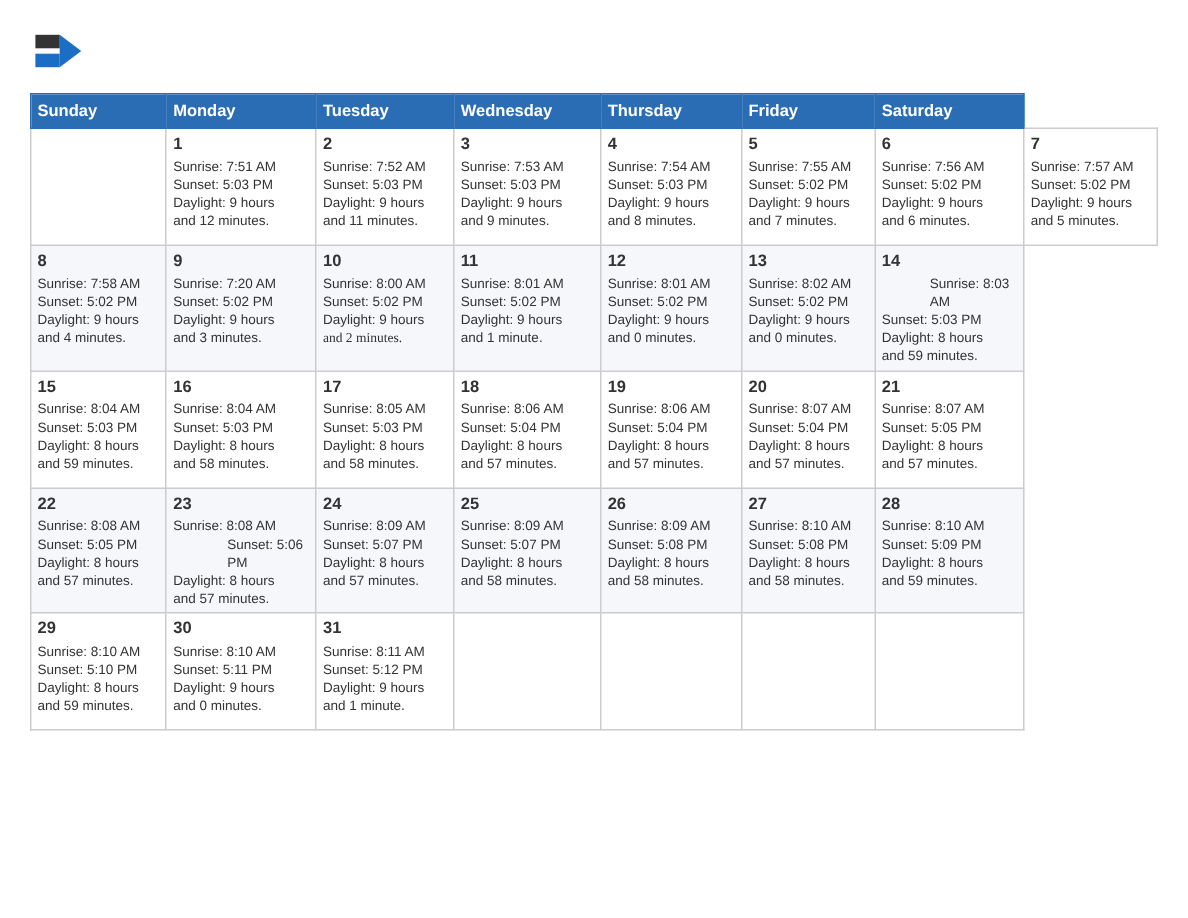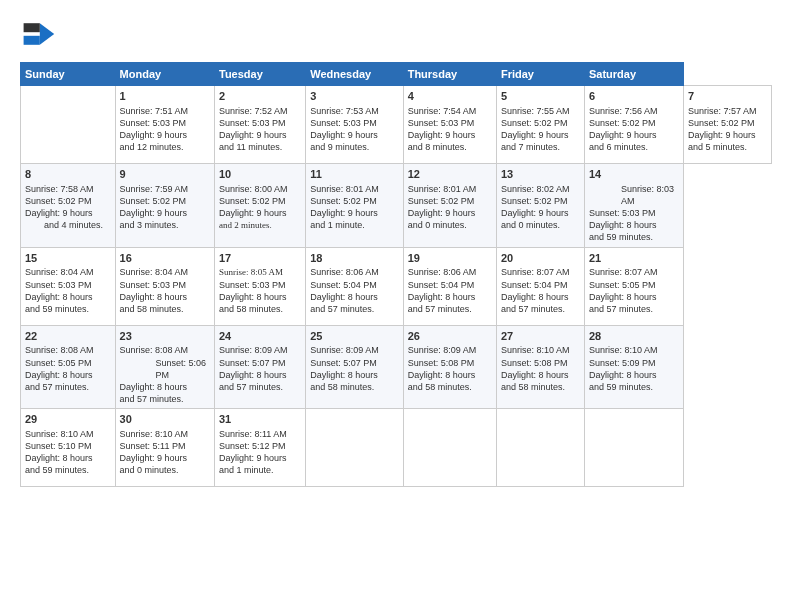--- a/index.html
+++ b/index.html
@@ -185,25 +185,25 @@
             <span style="display: block;">Daylight: 9 hours</span>
             <span style="display: block;">and 5 minutes.</span>
           </td>
         </tr>
         <tr>
           <td>
             <span class="day-num">8</span>
             <span style="display: block;">Sunrise: 7:58 AM</span>
             <span style="display: block;">Sunset: 5:02 PM</span>
             <span style="display: block;">Daylight: 9 hours</span>
-            <span style="display: block; margin-left: 19px;">and 4 minutes.</span>
+            <span style="display: block;">and 4 minutes.</span>
           </td>
           <td>
             <span class="day-num">9</span>
-            <span style="display: block;">Sunrise: 7:59 AM</span>
+            <span style="display: block;">Sunrise: 7:20 AM</span>
             <span style="display: block;">Sunset: 5:02 PM</span>
             <span style="display: block;">Daylight: 9 hours</span>
             <span style="display: block;">and 3 minutes.</span>
           </td>
           <td>
             <span class="day-num">10</span>
             <span style="display: block;">Sunrise: 8:00 AM</span>
             <span style="display: block;">Sunset: 5:02 PM</span>
             <span style="display: block;">Daylight: 9 hours</span>
             <span style="display: block; font-family: Liberation Serif, serif;">and 2 minutes.</span>
@@ -247,21 +247,21 @@
           </td>
           <td>
             <span class="day-num">16</span>
             <span style="display: block;">Sunrise: 8:04 AM</span>
             <span style="display: block;">Sunset: 5:03 PM</span>
             <span style="display: block;">Daylight: 8 hours</span>
             <span style="display: block;">and 58 minutes.</span>
           </td>
           <td>
             <span class="day-num">17</span>
-            <span style="display: block; font-family: Liberation Serif, serif;">Sunrise: 8:05 AM</span>
+            <span style="display: block;">Sunrise: 8:05 AM</span>
             <span style="display: block;">Sunset: 5:03 PM</span>
             <span style="display: block;">Daylight: 8 hours</span>
             <span style="display: block;">and 58 minutes.</span>
           </td>
           <td>
             <span class="day-num">18</span>
             <span style="display: block;">Sunrise: 8:06 AM</span>
             <span style="display: block;">Sunset: 5:04 PM</span>
             <span style="display: block;">Daylight: 8 hours</span>
             <span style="display: block;">and 57 minutes.</span>

